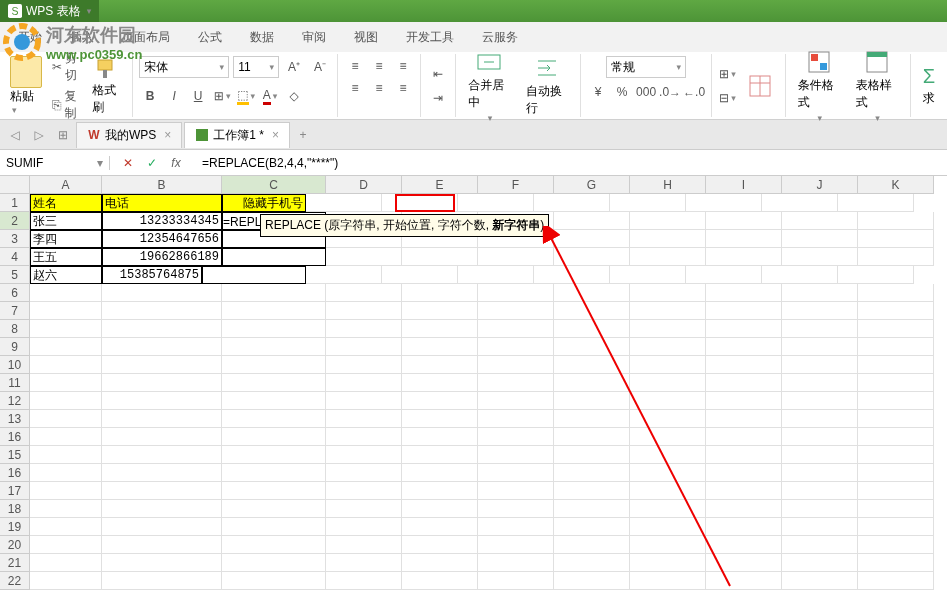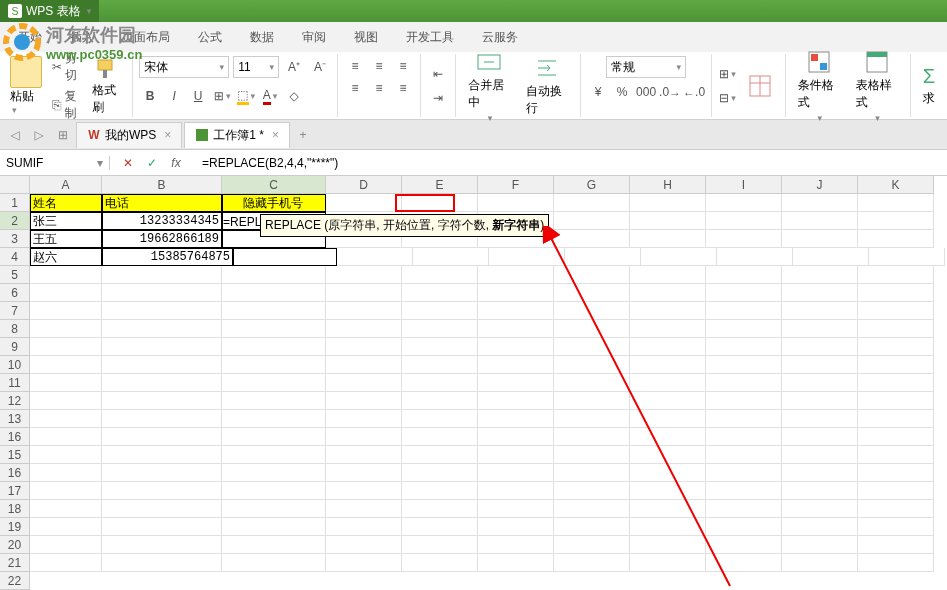--- a/index.html
+++ b/index.html
@@ -316,21 +316,21 @@
       <div class="row-h">18</div>
       <div class="row-h">19</div>
       <div class="row-h">20</div>
       <div class="row-h">21</div>
       <div class="row-h">22</div>
     </div>
   <div class="cells" id="cells">
       <div class="cell-row">
         <div class="cell header borderb" style="width: 72px;">姓名</div>
         <div class="cell header borderb" style="width: 120px;">电话</div>
-        <div class="cell header borderb" style="width: 104px; padding-left: 20px;">隐藏手机号</div>
+        <div class="cell header borderb" style="width: 84px; padding-left: 20px;">隐藏手机号</div>
         <div class="cell" style="width: 76px;"></div>
         <div class="cell" style="width: 76px;"></div>
         <div class="cell" style="width: 76px;"></div>
         <div class="cell" style="width: 76px;"></div>
         <div class="cell" style="width: 76px;"></div>
         <div class="cell" style="width: 76px;"></div>
         <div class="cell" style="width: 76px;"></div>
         <div class="cell" style="width: 76px;"></div>
       </div>
       <div class="cell-row">
@@ -352,35 +352,48 @@
         <div class="cell" style="width: 76px;"></div>
         <div class="cell" style="width: 76px;"></div>
         <div class="cell" style="width: 76px;"></div>
         <div class="cell" style="width: 76px;"></div>
         <div class="cell" style="width: 76px;"></div>
         <div class="cell" style="width: 76px;"></div>
         <div class="cell" style="width: 76px;"></div>
         <div class="cell" style="width: 76px;"></div>
       </div>
       <div class="cell-row">
+        <div class="cell borderb" style="width: 72px;">李四</div>
+        <div class="cell borderb num" style="width: 120px;">12354647656</div>
+        <div class="cell borderb" style="width: 104px;"></div>
+        <div class="cell" style="width: 76px;"></div>
+        <div class="cell" style="width: 76px;"></div>
+        <div class="cell" style="width: 76px;"></div>
+        <div class="cell" style="width: 76px;"></div>
+        <div class="cell" style="width: 76px;"></div>
+        <div class="cell" style="width: 76px;"></div>
+        <div class="cell" style="width: 76px;"></div>
+        <div class="cell" style="width: 76px;"></div>
+      </div>
+      <div class="cell-row">
         <div class="cell borderb" style="width: 72px;">王五</div>
         <div class="cell borderb num" style="width: 120px;">19662866189</div>
         <div class="cell borderb" style="width: 104px;"></div>
         <div class="cell" style="width: 76px;"></div>
         <div class="cell" style="width: 76px;"></div>
         <div class="cell" style="width: 76px;"></div>
         <div class="cell" style="width: 76px;"></div>
         <div class="cell" style="width: 76px;"></div>
         <div class="cell" style="width: 76px;"></div>
         <div class="cell" style="width: 76px;"></div>
         <div class="cell" style="width: 76px;"></div>
       </div>
       <div class="cell-row">
         <div class="cell borderb" style="width: 72px;">赵六</div>
-        <div class="cell borderb num" style="width: 131px;">15385764875</div>
+        <div class="cell borderb num" style="width: 100px;">15385764875</div>
         <div class="cell borderb" style="width: 104px;"></div>
         <div class="cell" style="width: 76px;"></div>
         <div class="cell" style="width: 76px;"></div>
         <div class="cell" style="width: 76px;"></div>
         <div class="cell" style="width: 76px;"></div>
         <div class="cell" style="width: 76px;"></div>
         <div class="cell" style="width: 76px;"></div>
         <div class="cell" style="width: 76px;"></div>
         <div class="cell" style="width: 76px;"></div>
       </div>

